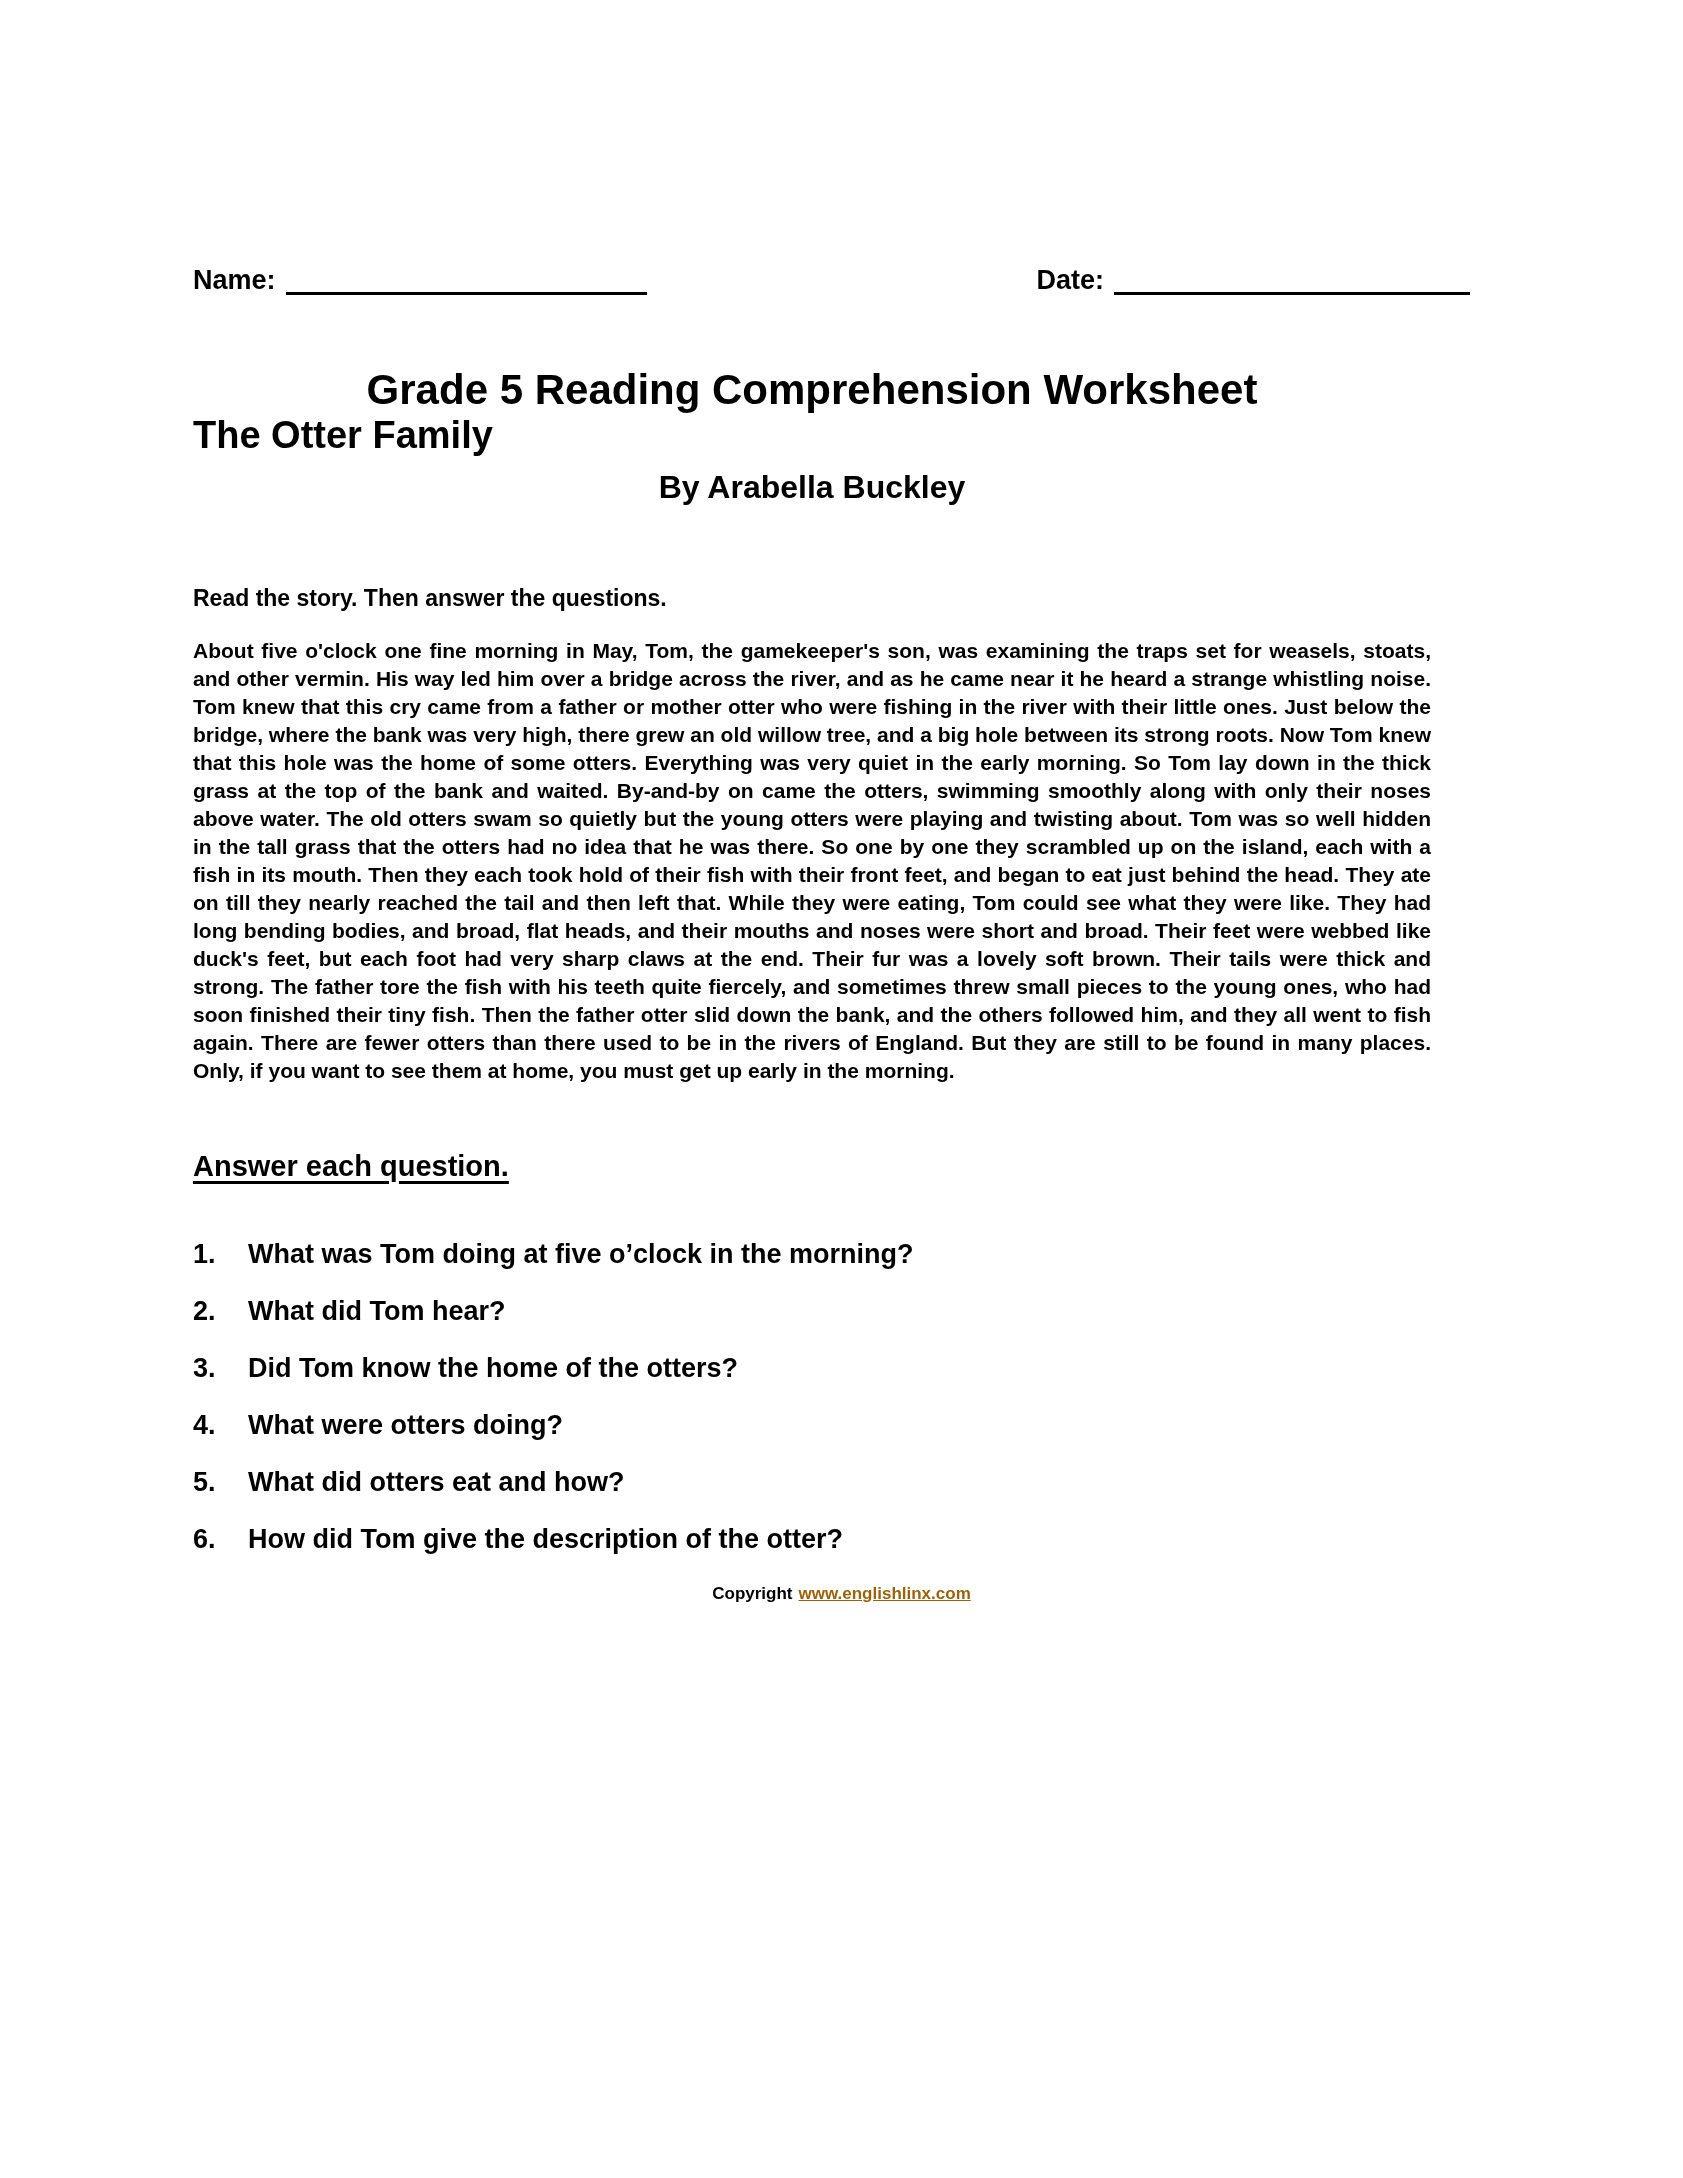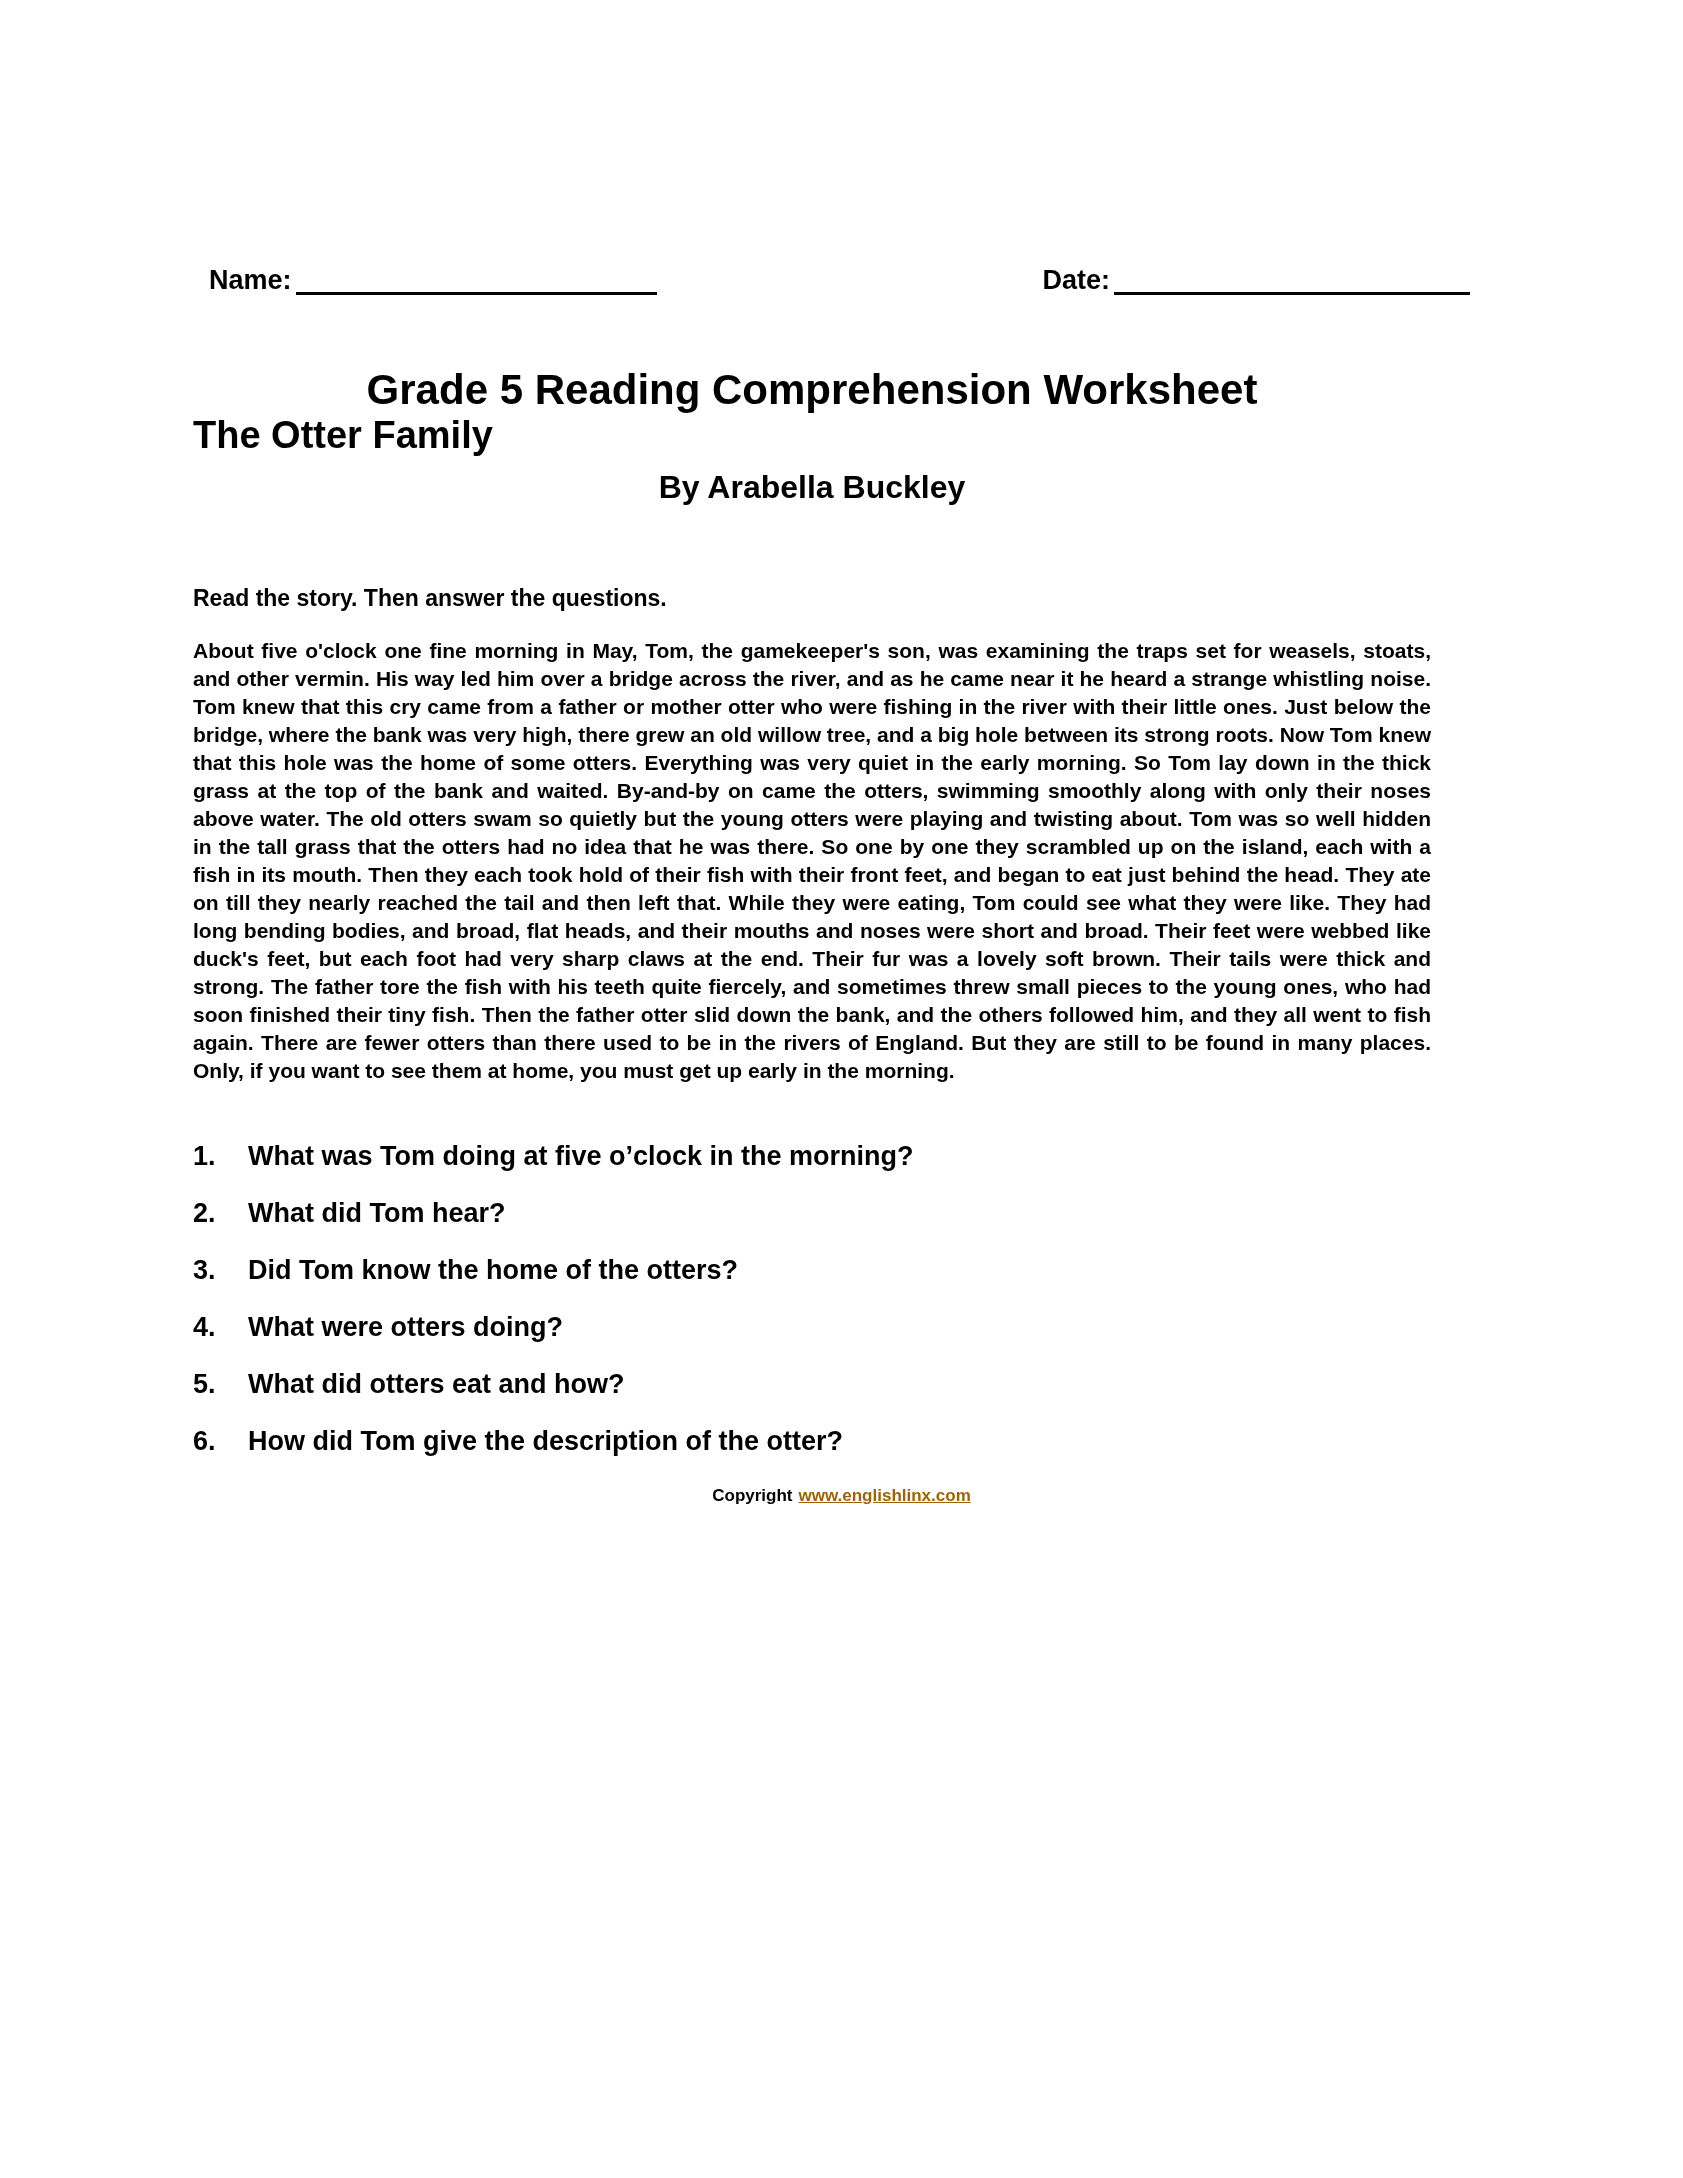--- a/index.html
+++ b/index.html
@@ -18,21 +18,21 @@
     padding: 265px 0 0 193px;
   }
   .content { width: 1238px; }
 
   
   .header-row {
     display: flex;
     justify-content: space-between;
     width: 1277px;
   }
-  .fill-field { display: flex; align-items: flex-end; gap: 4px; margin-left: 16px; }
+  .fill-field { display: flex; align-items: flex-end; gap: 10px; }
   .fill-label { font-size: 27px; font-weight: 700; line-height: 30px; }
   .write-line {
     display: inline-block;
     border-bottom: 3px solid #000;
     height: 28px;
   }
   .name-line { width: 361px; }
   .date-line { width: 356px; }
 
   
@@ -127,20 +127,21 @@
 
     <h1 class="main-title">Grade 5 Reading Comprehension Worksheet</h1>
 
     <h2 class="story-title">The Otter Family</h2>
     <h3 class="byline">By Arabella Buckley</h3>
 
     <p class="instructions">Read the story. Then answer the questions.</p>
 
     <p class="story">About five o'clock one fine morning in May, Tom, the gamekeeper's son, was examining the traps set for weasels, stoats, and other vermin. His way led him over a bridge across the river, and as he came near it he heard a strange whistling noise. Tom knew that this cry came from a father or mother otter who were fishing in the river with their little ones. Just below the bridge, where the bank was very high, there grew an old willow tree, and a big hole between its strong roots. Now Tom knew that this hole was the home of some otters. Everything was very quiet in the early morning. So Tom lay down in the thick grass at the top of the bank and waited. By-and-by on came the otters, swimming smoothly along with only their noses above water. The old otters swam so quietly but the young otters were playing and twisting about. Tom was so well hidden in the tall grass that the otters had no idea that he was there. So one by one they scrambled up on the island, each with a fish in its mouth. Then they each took hold of their fish with their front feet, and began to eat just behind the head. They ate on till they nearly reached the tail and then left that. While they were eating, Tom could see what they were like. They had long bending bodies, and broad, flat heads, and their mouths and noses were short and broad. Their feet were webbed like duck's feet, but each foot had very sharp claws at the end. Their fur was a lovely soft brown. Their tails were thick and strong. The father tore the fish with his teeth quite fiercely, and sometimes threw small pieces to the young ones, who had soon finished their tiny fish. Then the father otter slid down the bank, and the others followed him, and they all went to fish again. There are fewer otters than there used to be in the rivers of England. But they are still to be found in many places. Only, if you want to see them at home, you must get up early in the morning.</p>
 
+    <p class="answer-heading">Answer each question.</p>
 
     <ol class="questions">
       <li class="question">
         <span class="qnum">1.</span>
         <span class="qtext">What was Tom doing at five o’clock in the morning?</span>
       </li>
       <li class="question">
         <span class="qnum">2.</span>
         <span class="qtext">What did Tom hear?</span>
       </li>

